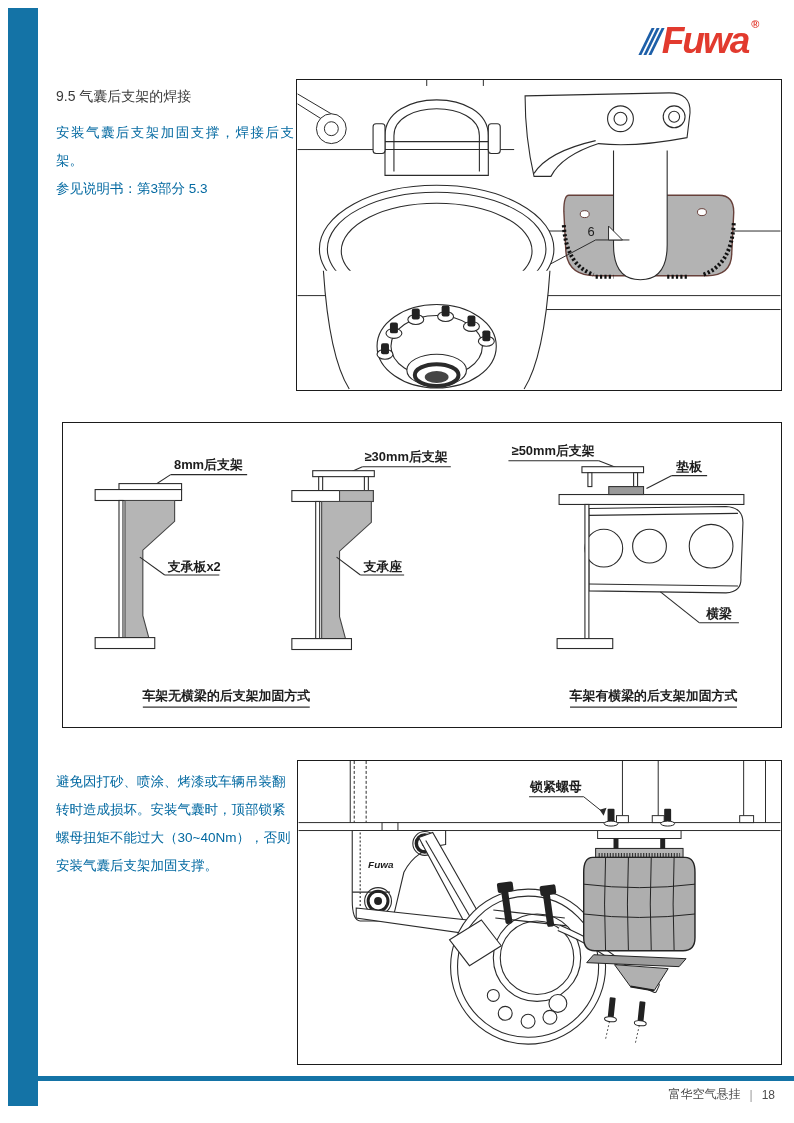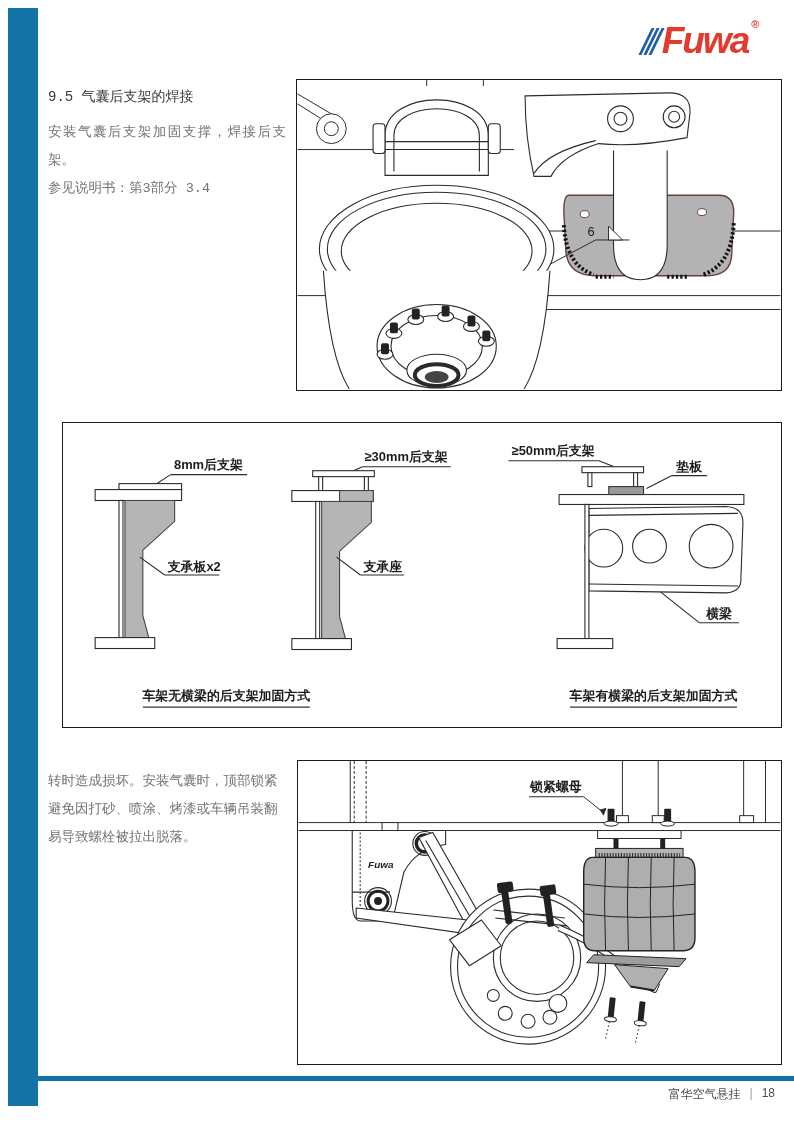--- a/index.html
+++ b/index.html
@@ -6,37 +6,37 @@
   .page{position:relative;width:794px;height:1123px;background:#fff;overflow:hidden;
         font-family:"Liberation Sans","DejaVu Sans",sans-serif;}
   .accent-strip{position:absolute;left:8px;top:8px;width:30px;height:1098px;background:#1473A6;}
   
   .logo{position:absolute;top:14px;right:14px;width:156px;height:52px;display:flex;align-items:center;justify-content:center;background:#fff;}
   .logo-slashes{display:flex;gap:2px;margin-right:4px;margin-top:2px;}
   .logo-slashes i{display:block;width:3px;height:27px;background:#1D5FA8;transform:skewX(-26deg);}
   .logo-text{color:#E23A2E;font-size:37px;font-weight:bold;font-style:italic;letter-spacing:-2px;line-height:1;}
   .logo-reg{color:#E23A2E;font-size:11px;font-weight:bold;align-self:flex-start;margin-top:4px;margin-left:3px;}
   
-  .sec{position:absolute;left:48px;width:238px;color:#3F3F3F;font-family:Liberation Mono, monospace;}
+  .sec{position:absolute;left:56px;width:238px;color:#3F3F3F;}
   .sec-95{top:88px;}
   .sec-96{top:768px;}
   .sec-heading{font-size:14px;color:#3A3A3A;margin:0 0 13px 0;font-weight:500;}
-  .sec p{font-size:13.5px;line-height:28px;margin:0;text-align:justify;color:#737373;}
+  .sec p{font-size:13.5px;line-height:28px;margin:0;text-align:justify;color:#0369a1;}
   
   .figure-box{position:absolute;border:1.2px solid #1b1b1b;background:#fff;box-sizing:border-box;}
   .box-top{left:296px;top:79px;width:486px;height:312px;}
   .box-mid{left:62px;top:422px;width:720px;height:306px;}
   .box-bot{left:297px;top:760px;width:485px;height:305px;}
   .figure-box svg{display:block;width:100%;height:100%;}
   svg text{font-family:"Liberation Sans","DejaVu Sans",sans-serif;fill:#1d1d1d;}
   svg .lbl{font-size:13px;font-weight:600;}
   svg .cap{font-size:13px;font-weight:600;}
   
   .footer-rule{position:absolute;left:8px;top:1076px;width:786px;height:5px;background:#1473A6;}
-  .footer{position:absolute;right:19px;top:1086px;font-size:12px;color:#4C4C4C;display:flex;gap:9px;}
+  .footer{position:absolute;right:19px;top:1086px;font-size:12px;color:#4C4C4C;display:flex;gap:9px;align-items:center;}
   .footer .divider{color:#9a9a9a;}
 </style>
 </head>
 <body>
 
 <div class="page">
 
   <div class="accent-strip"></div>
 
   <div class="logo">
@@ -45,21 +45,21 @@
         <i></i>
         <i></i>
       </span>
     <span class="logo-text">Fuwa</span>
     <span class="logo-reg">®</span>
   </div>
 
   <div class="sec sec-95">
     <div class="sec-heading">9.5 气囊后支架的焊接</div>
     <p>安装气囊后支架加固支撑，焊接后支架。</p>
-    <p>参见说明书：第3部分 3.4</p>
+    <p>参见说明书：第3部分 5.3</p>
   </div>
 
   <div class="figure-box box-top">
     <svg viewBox="0 0 486 312">
       <g stroke="#2b2b2b" stroke-width="1" fill="none">
         <line x1="0" y1="70" x2="218" y2="70"></line>
         <line x1="0" y1="217" x2="486" y2="217"></line>
         <line x1="252" y1="152" x2="486" y2="152"></line>
         <line x1="233" y1="231" x2="486" y2="231"></line>
         <line x1="0" y1="14" x2="44" y2="40"></line>
@@ -192,23 +192,24 @@
       <text class="lbl" x="659" y="196" text-anchor="middle">横梁</text>
 
       <text class="cap" x="163" y="279" text-anchor="middle">车架无横梁的后支架加固方式</text>
       <line x1="79" y1="286" x2="247" y2="286" stroke="#333" stroke-width="1.2"></line>
       <text class="cap" x="593" y="279" text-anchor="middle">车架有横梁的后支架加固方式</text>
       <line x1="509" y1="286" x2="677" y2="286" stroke="#333" stroke-width="1.2"></line>
     </svg>
   </div>
 
   <div class="sec sec-96">
+    <p>避免因打砂、喷涂、烤漆或车辆吊装翻</p>
     <p>转时造成损坏。安装气囊时，顶部锁紧</p>
-    <p>避免因打砂、喷涂、烤漆或车辆吊装翻</p>
-    <p>易导致螺栓被拉出脱落。</p>
+    <p>螺母扭矩不能过大（30~40Nm），否则</p>
+    <p>安装气囊后支架加固支撑。</p>
   </div>
 
   <div class="figure-box box-bot">
     <svg viewBox="0 0 485 305">
       <g stroke="#2b2b2b" stroke-width="1" fill="none">
         <line x1="0" y1="62" x2="485" y2="62"></line>
         <line x1="0" y1="70" x2="485" y2="70"></line>
         <line x1="52" y1="0" x2="52" y2="62"></line>
         <line x1="56" y1="0" x2="56" y2="62" stroke-dasharray="3,2"></line>
         <line x1="68" y1="0" x2="68" y2="62" stroke-dasharray="3,2"></line>

